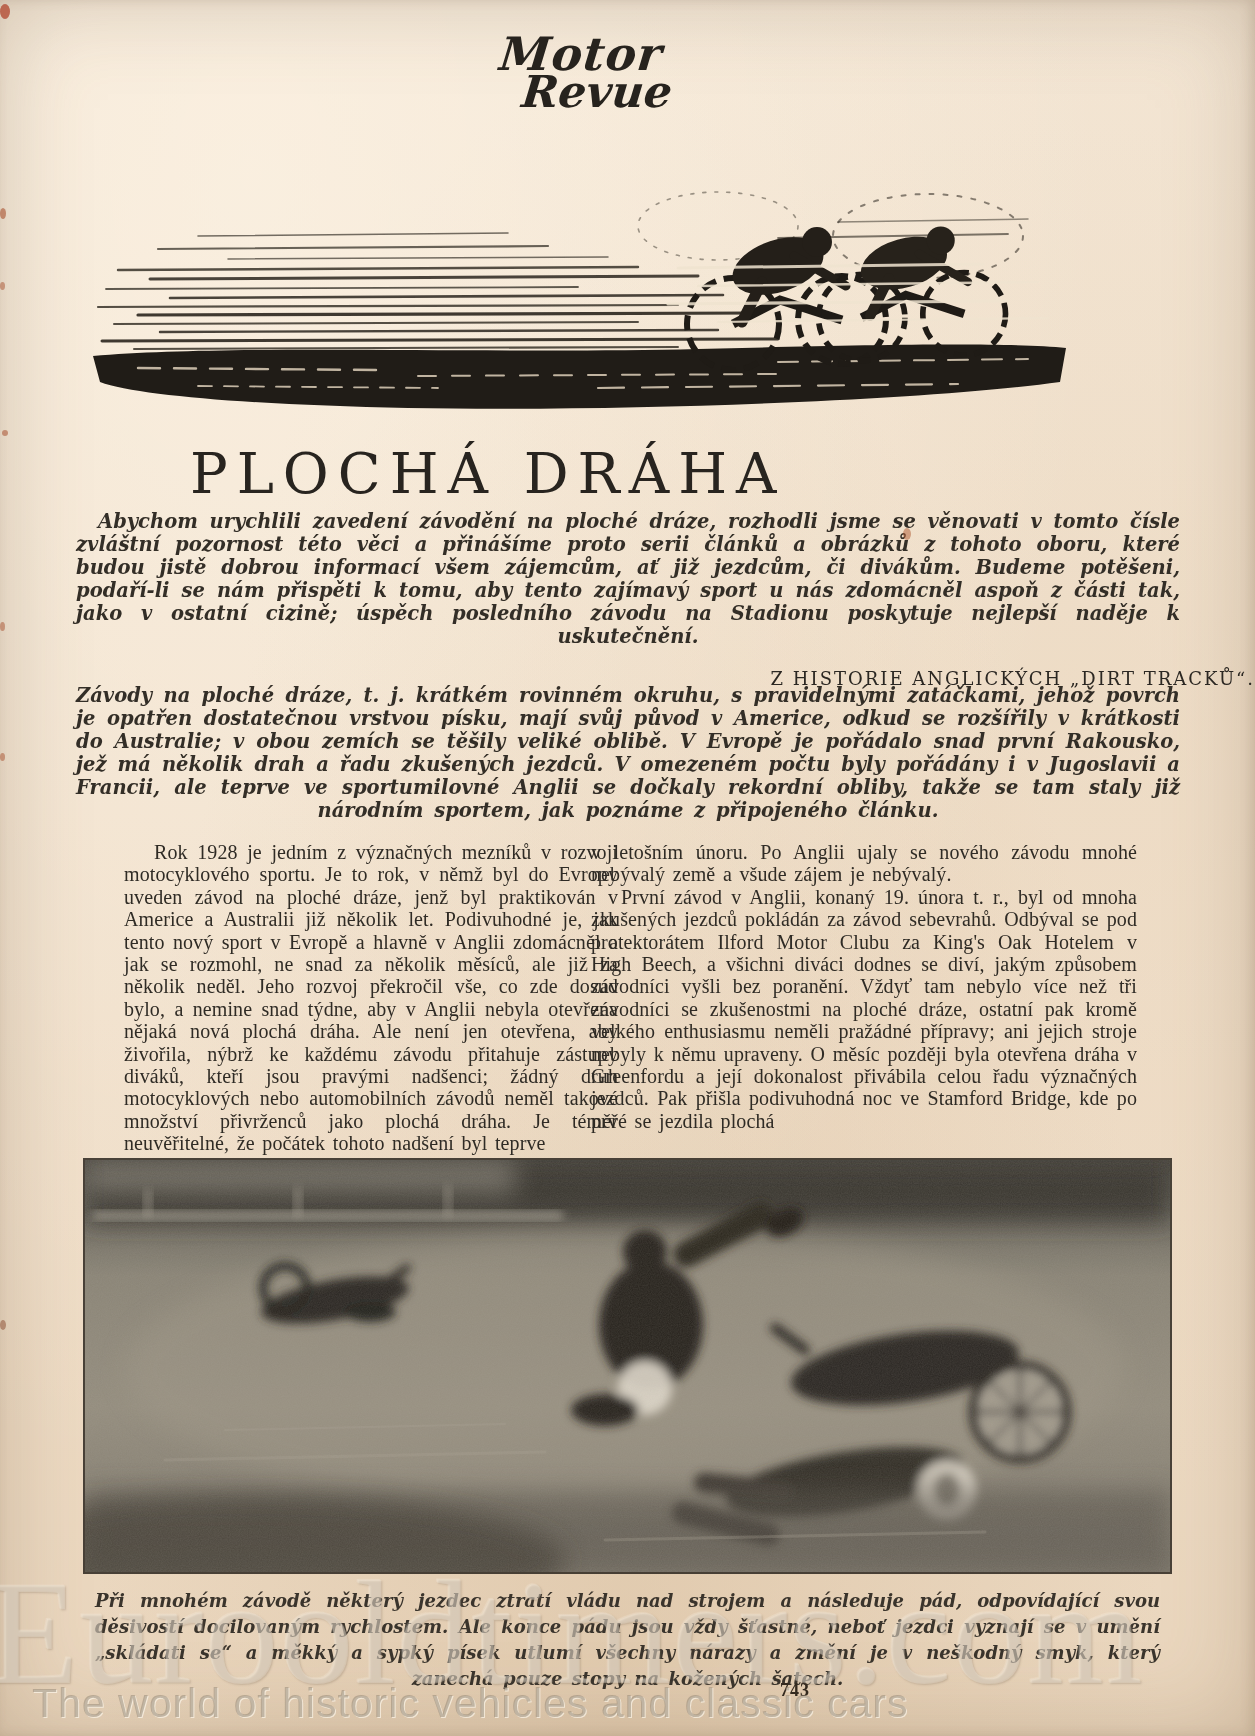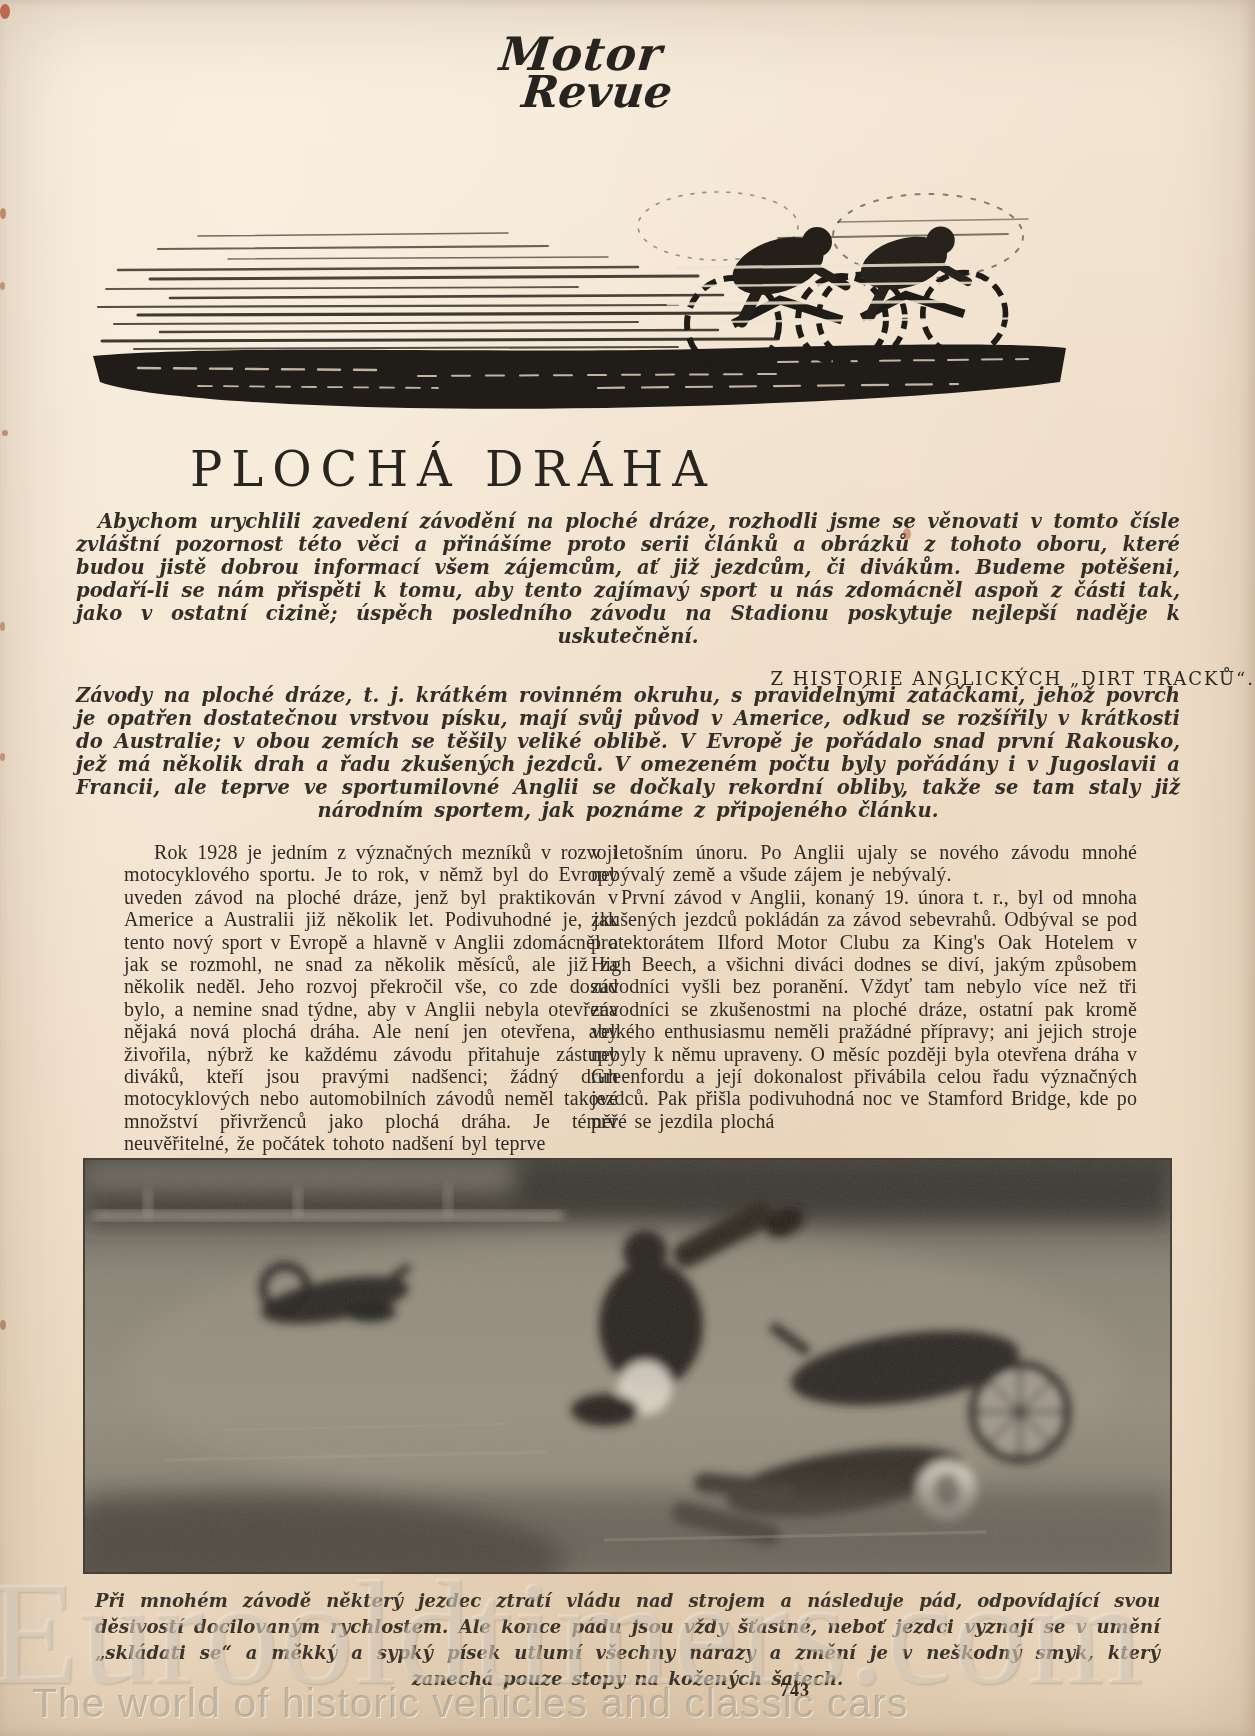--- a/index.html
+++ b/index.html
@@ -27,21 +27,21 @@
     line-height:.82;
   }
   .logo .l1{font-size:46px; letter-spacing:1px;}
   .logo .l2{font-size:44px; margin-left:26px;}
   
   .illustration{position:absolute; top:118px; left:78px; width:1005px; height:302px;}
   
   .title{
     position:absolute; top:441px; left:190px;
     font-family:"DejaVu Serif", serif;
-    font-size:48px; letter-spacing:9px; font-weight:500;
+    font-size:56px; letter-spacing:9px; font-weight:500;
     color:#28241f; white-space:nowrap;text-align:right;
   }
   .subtitle{
     position:absolute; top:447px; left:795px; width:296px;
     font-size:23px; font-weight:bold; line-height:27px;
     color:#2b2722;
   }
   .subtitle div{text-align:justify; text-align-last:justify;}
   
   .lead{

